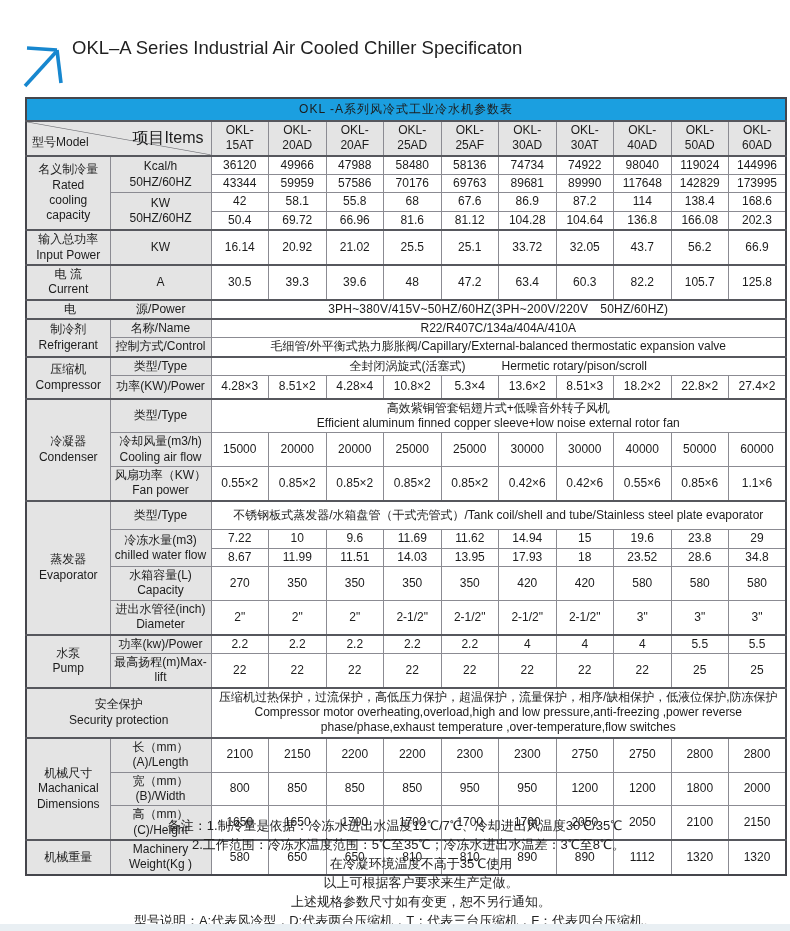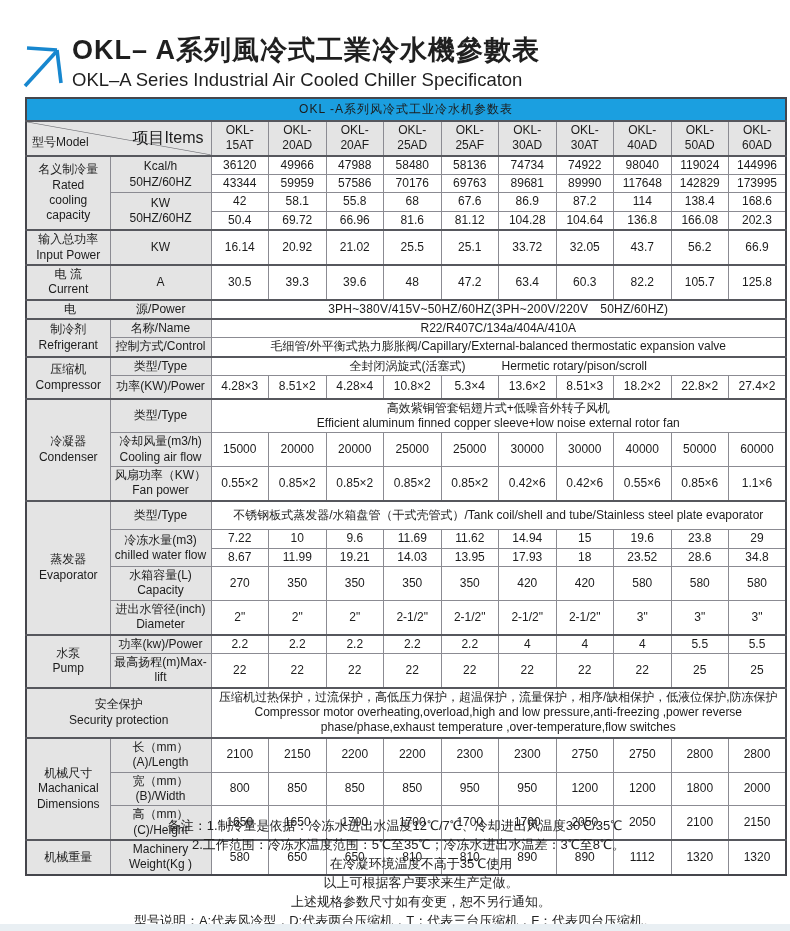--- a/index.html
+++ b/index.html
@@ -55,21 +55,20 @@
 
 <div class="page">
 
   <div class="doc-header">
     <svg class="logo" viewBox="0 0 52 54">
       <line x1="9" y1="48" x2="40" y2="14" stroke="#1787cf" stroke-width="3.6"></line>
       <line x1="11" y1="10" x2="41" y2="12" stroke="#1787cf" stroke-width="3.6"></line>
       <line x1="41" y1="12" x2="45" y2="45" stroke="#1787cf" stroke-width="3.6"></line>
     </svg>
     <div class="titles">
-      <div class="title-zh">OKL– A系列風冷式工業冷水機參數表</div>
       <div class="title-en">OKL–A Series Industrial Air Cooled Chiller Specificaton</div>
     </div>
   </div>
 
   <table class="spec">
     <colgroup>
       <col style="width:84px">
         <col style="width:101px">
       <col style="width:57.5px">
         <col style="width:57.5px">
@@ -300,21 +299,21 @@
           <td class="val">11.62</td>
           <td class="val">14.94</td>
           <td class="val">15</td>
           <td class="val">19.6</td>
           <td class="val">23.8</td>
           <td class="val">29</td>
         </tr>
     <tr style="height:17px">
           <td class="val">8.67</td>
           <td class="val">11.99</td>
-          <td class="val">19.21</td>
+          <td class="val">11.51</td>
           <td class="val">14.03</td>
           <td class="val">13.95</td>
           <td class="val">17.93</td>
           <td class="val">18</td>
           <td class="val">23.52</td>
           <td class="val">28.6</td>
           <td class="val">34.8</td>
         </tr>
     <tr style="height:34px">
       <td class="lbl pre">水箱容量(L)

